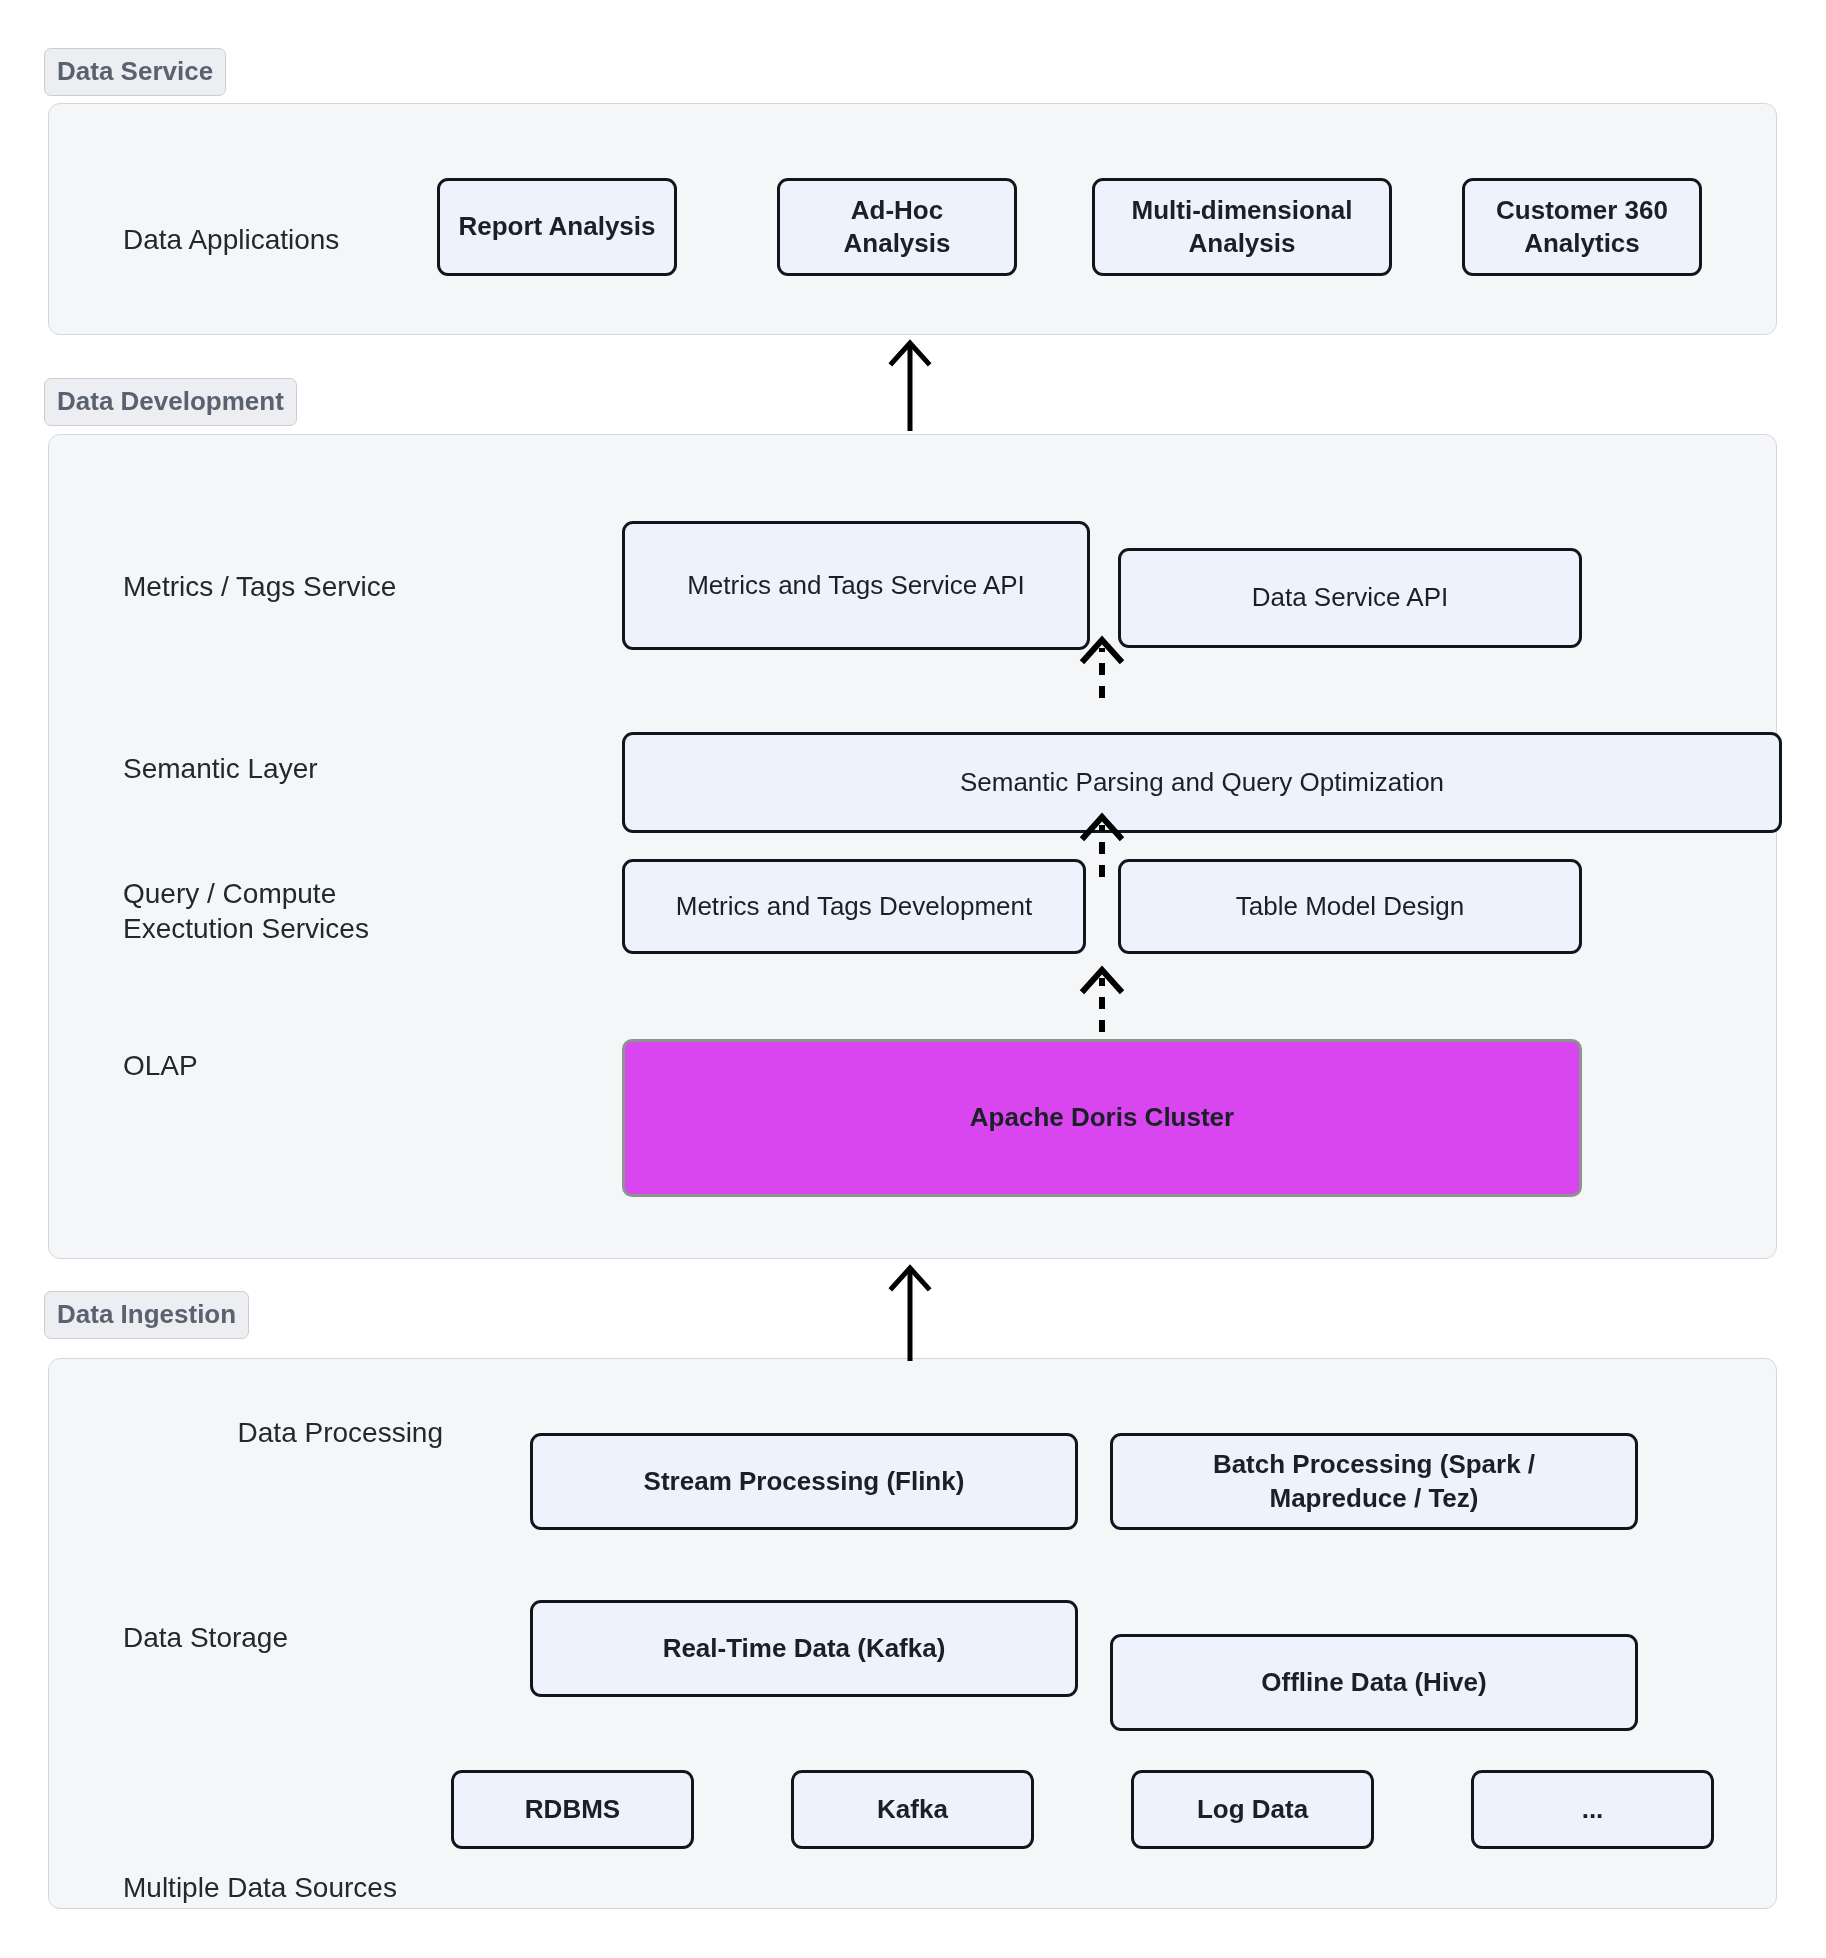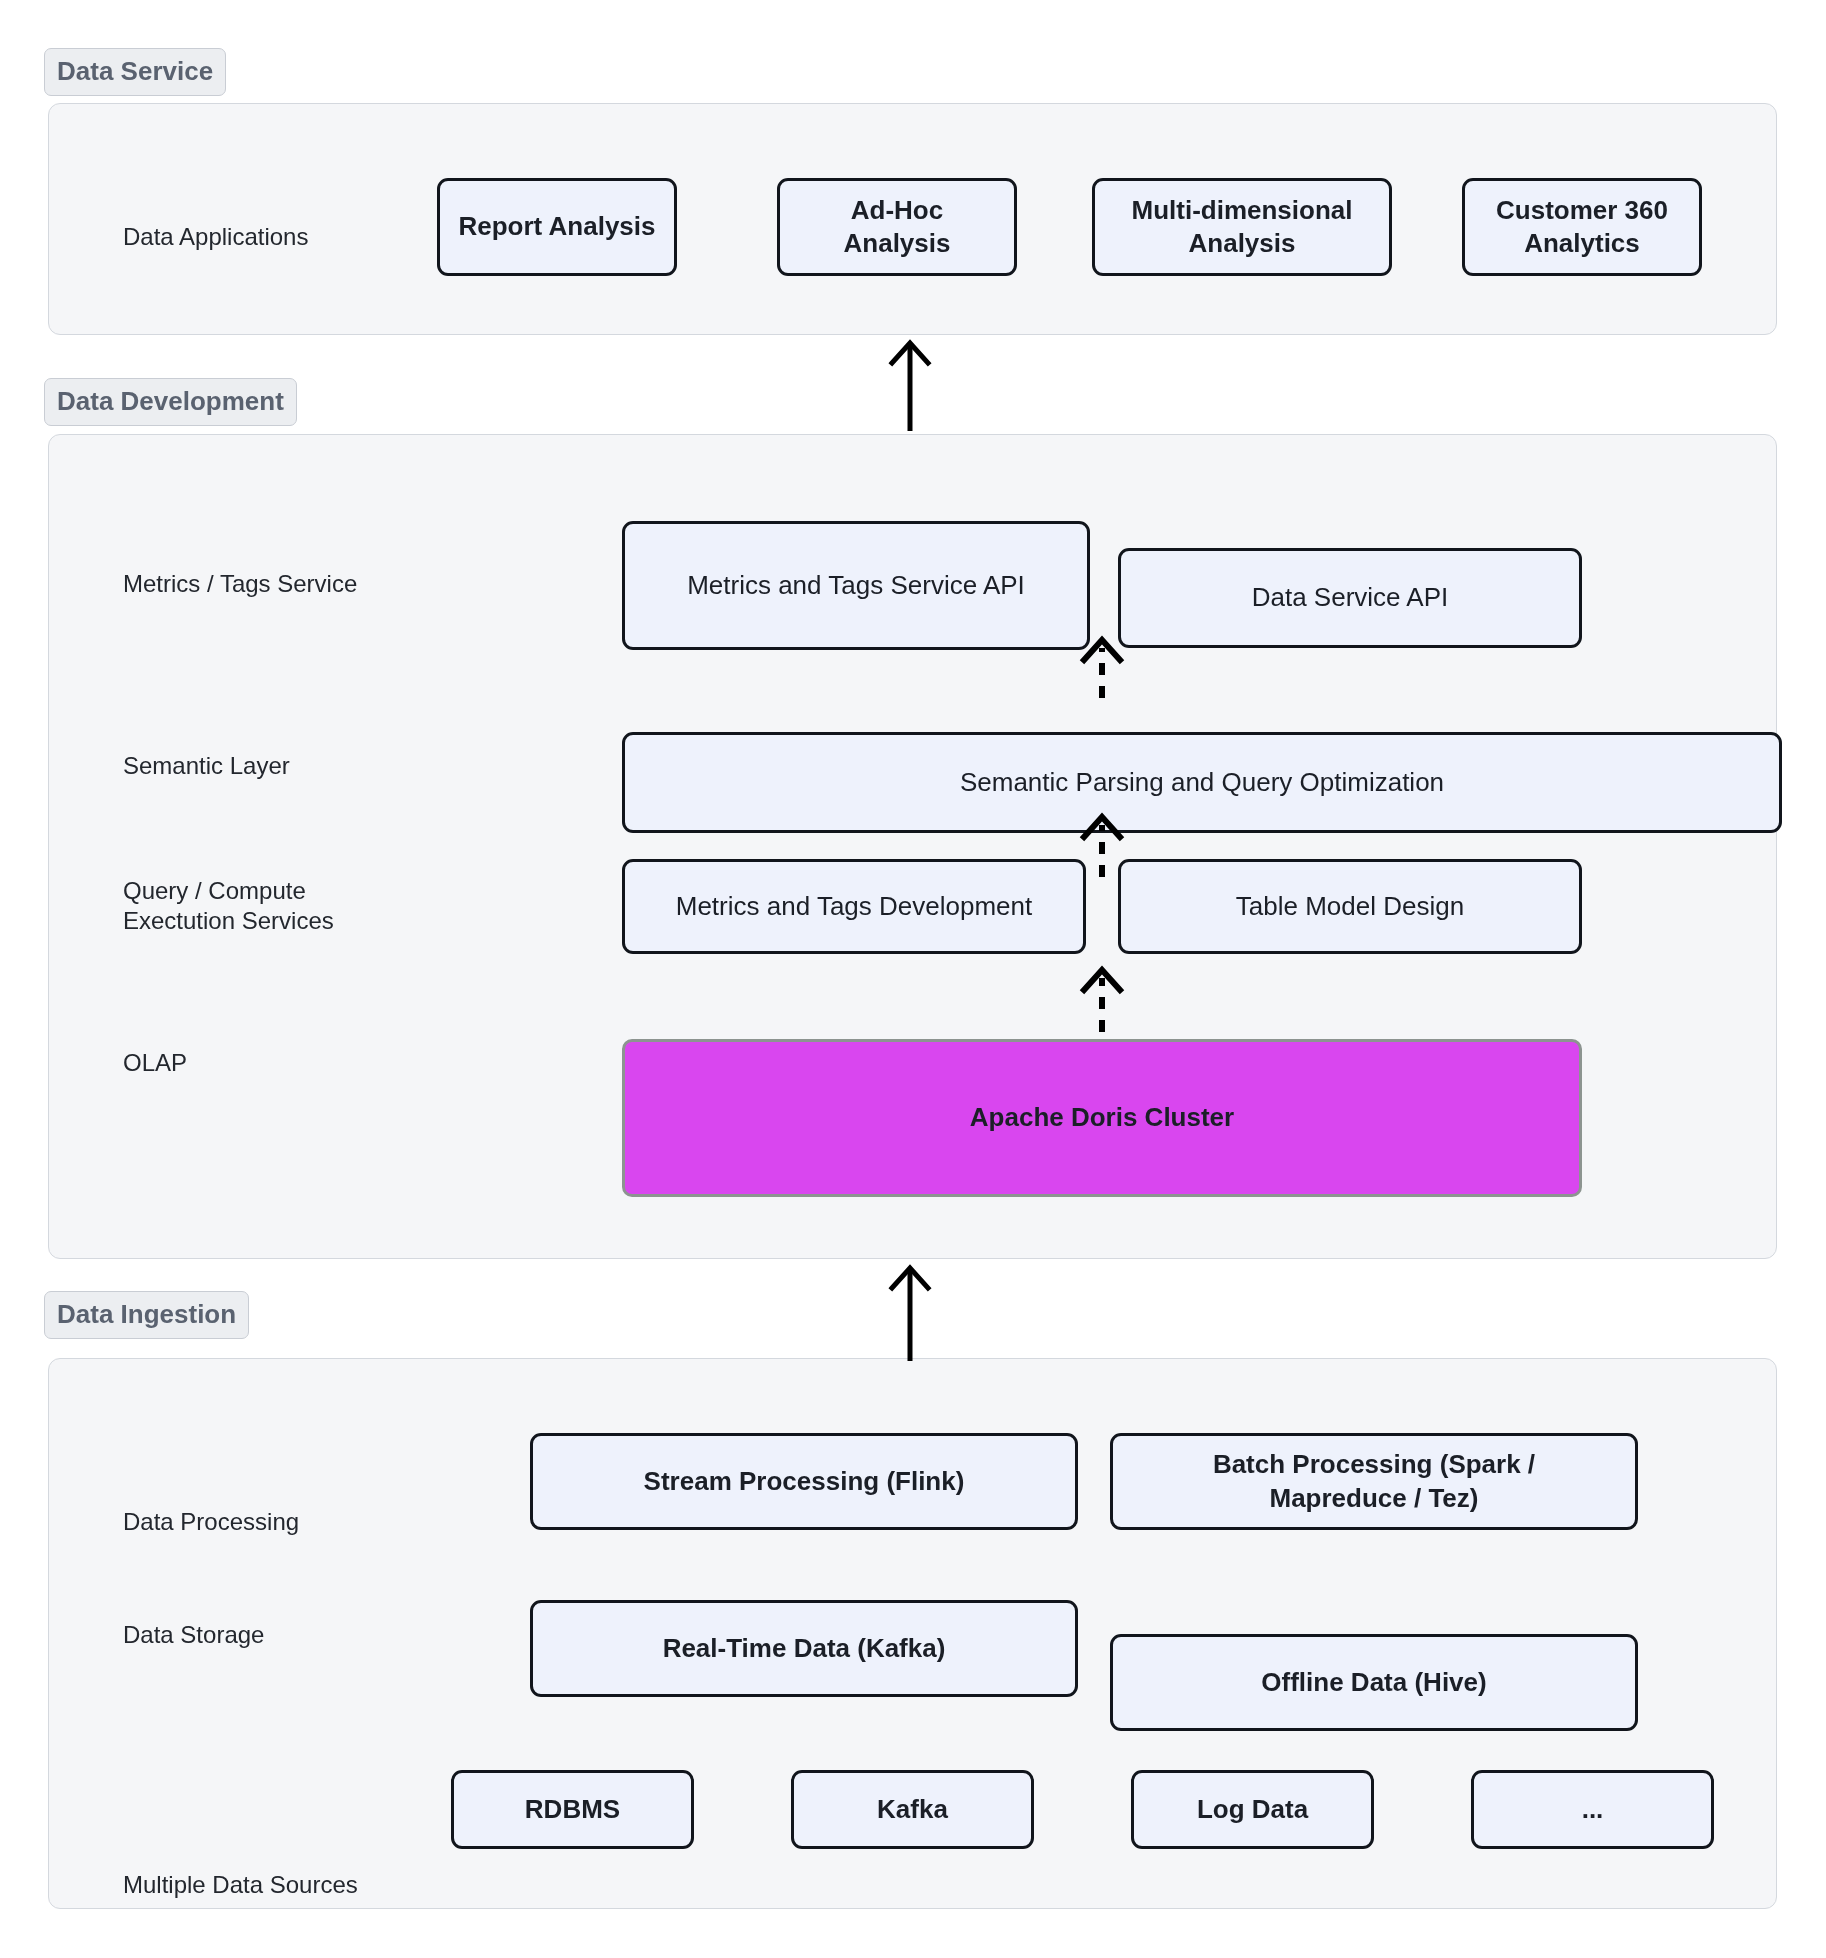--- a/index.html
+++ b/index.html
@@ -35,21 +35,21 @@
 
   
   .panel {
     position: absolute;
     background: #f5f6f8;
     border: 1px solid #d4d8de;
     border-radius: 12px;
   }
   .row-label {
     position: absolute;
-    font-size: 24px;
+    font-size: 28px;
     line-height: 1.25;
     color: #23272e;
     white-space: pre-line;
   }
 
   
   .node {
     position: absolute;
     background: #eef2fc;
     border: 3px solid #11151c;
@@ -136,21 +136,21 @@
 
 <svg class="arrow" style="left:880px; top:1258px;" width="60" height="105" viewBox="0 0 60 105">
   <line x1="30" y1="103" x2="30" y2="12" stroke="#000" stroke-width="5"></line>
   <polyline points="12,30 30,10 48,30" fill="none" stroke="#000" stroke-width="5" stroke-linecap="square"></polyline>
 </svg>
 
 <div class="section-tag" style="left:44px; top:1291px;">Data Ingestion</div>
 
 <div class="panel" style="left:48px; top:1358px; width:1729px; height:551px;"></div>
 
-<div class="row-label" style="left:123px; top:1507px; width:320px;">Data Processing</div>
+<div class="row-label" style="left:123px; top:1415px; width:320px;text-align:right;">Data Processing</div>
 <div class="node bold" style="left:530px; top:1433px; width:548px; height:97px;">Stream Processing (Flink)</div>
 <div class="node bold" style="left:1110px; top:1433px; width:528px; height:97px;">Batch  Processing (Spark /
 Mapreduce / Tez)</div>
 
 <div class="row-label" style="left:123px; top:1620px; width:300px;">Data Storage</div>
 <div class="node bold" style="left:530px; top:1600px; width:548px; height:97px;">Real-Time Data (Kafka)</div>
 <div class="node bold" style="left:1110px; top:1600px; width:528px; height:97px;margin-top:34px;">Offline Data (Hive)</div>
 
 <div class="row-label" style="left:123px; top:1870px; width:340px;">Multiple Data Sources</div>
 <div class="node bold" style="left:451px; top:1770px; width:243px; height:79px;">RDBMS</div>

